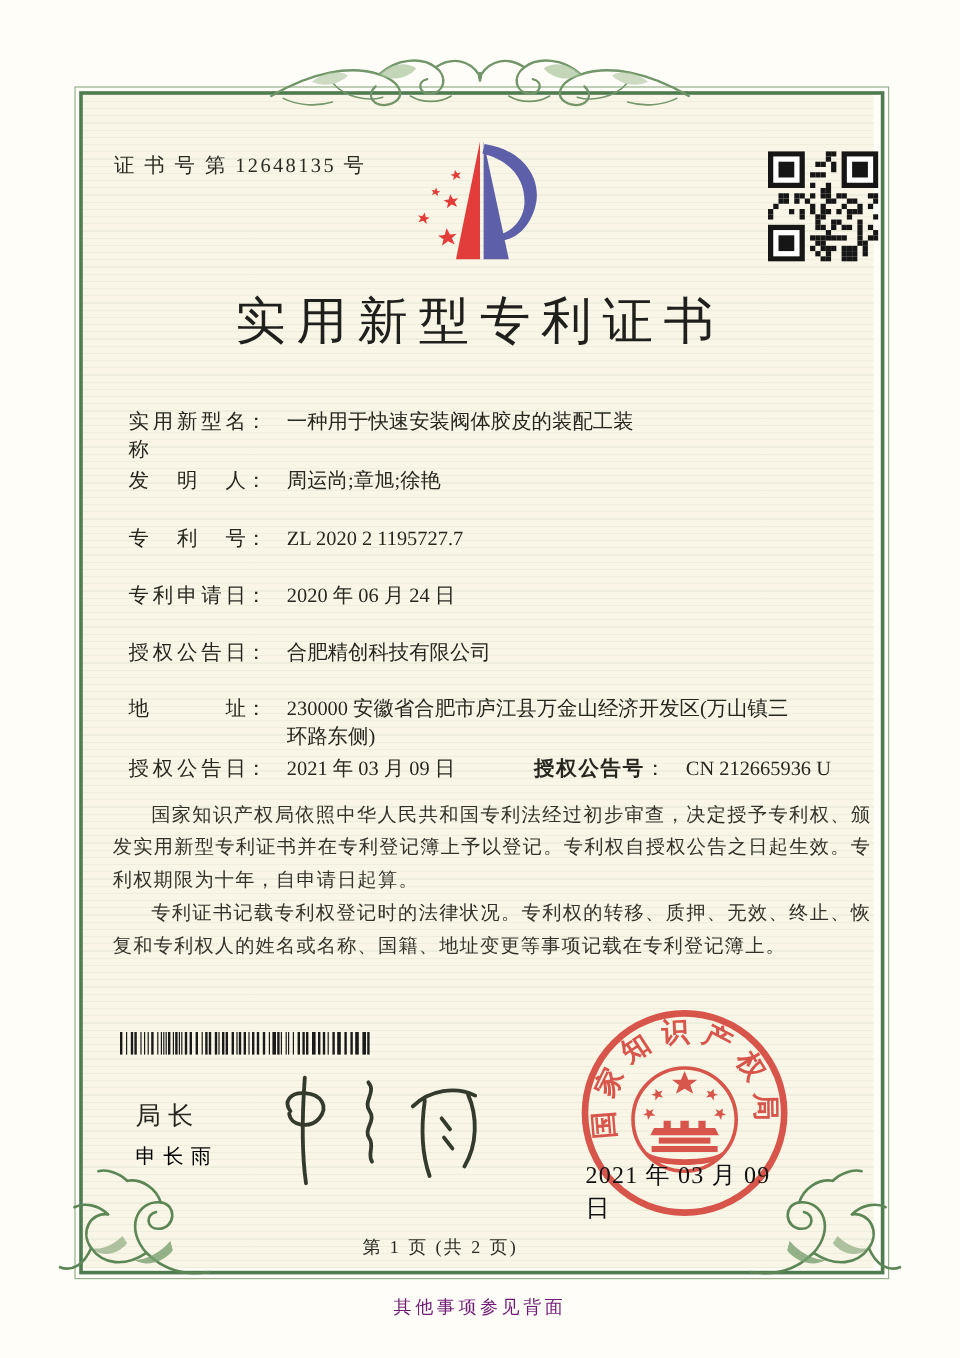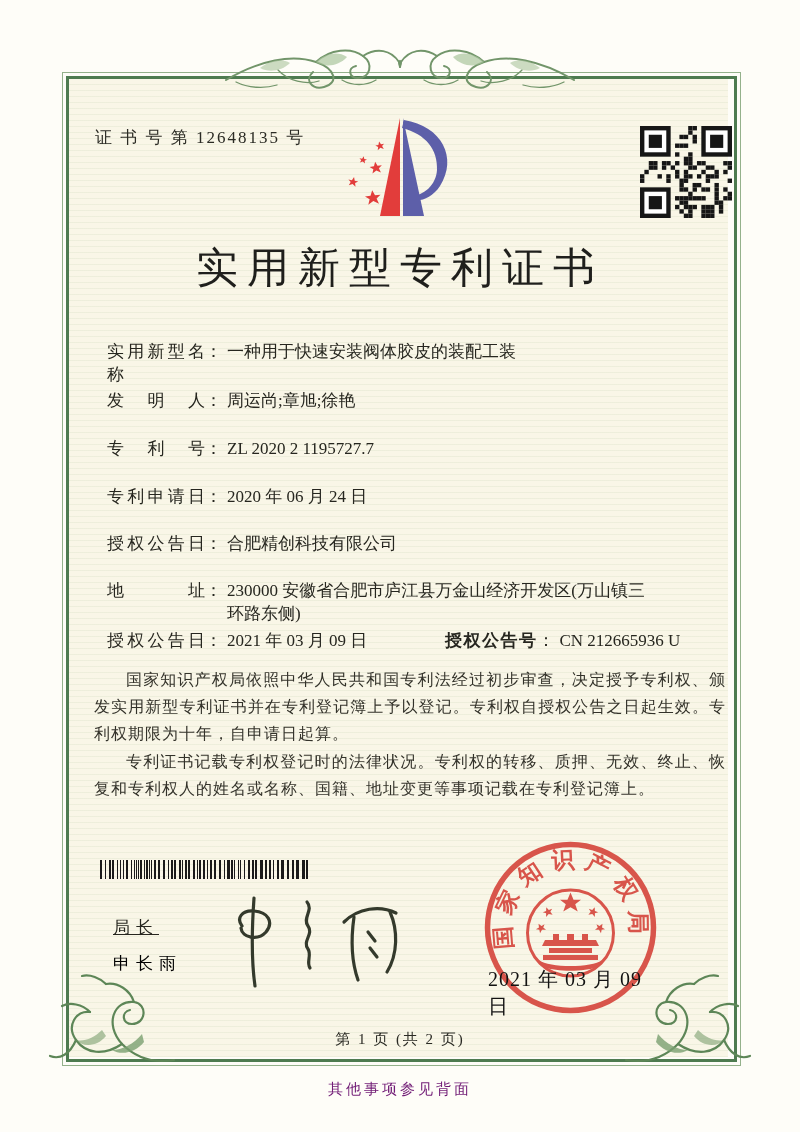--- a/index.html
+++ b/index.html
@@ -12,31 +12,31 @@
     background-color:#f9f6e7;
     background-image:repeating-linear-gradient(0deg, rgba(166,190,150,0.14) 0px, rgba(166,190,150,0.14) 1px, transparent 1px, transparent 6px);}
   .frame-outer{position:absolute;left:62px;top:72px;width:677px;height:992px;border:1px solid #94b18b;}
   .frame-inner{position:absolute;left:66px;top:76px;width:665px;height:980px;border:3px solid #4e7b50;}
   .cert-no{position:absolute;left:95px;top:126px;font-size:17px;letter-spacing:2px;color:#2b2b24;text-align:center;}
   .title{position:absolute;left:0;top:240px;width:800px;text-align:center;
          font-size:42px;font-weight:400;letter-spacing:9px;color:#1f1f1c;}
   .frow{position:absolute;left:95px;width:640px;font-size:17px;line-height:1.35;color:#26261f;}
   .flabel{display:inline-block;width:98px;text-align:justify;text-align-last:justify;vertical-align:top;margin-left:12px;}
   .fcolon{vertical-align:top;}
-  .fvalue{margin-left:5px;vertical-align:top;font-family:Liberation Serif, serif;}
+  .fvalue{margin-left:17px;vertical-align:top;font-family:Liberation Serif, serif;}
   .fvalue.addr{display:inline-block;width:424px;}
   .pair2{position:absolute;left:350px;top:0;}
   .pair2 .flabel2{letter-spacing:1.5px;font-weight:bold;}
   .paras{position:absolute;left:94px;top:666px;width:632px;font-size:16px;line-height:1.7;
          letter-spacing:1px;color:#33322a;text-align:justify;}
   .paras p{margin:0;text-indent:2em;}
-  .director-title{position:absolute;left:113px;top:916px;font-size:17px;letter-spacing:6px;color:#26261f;text-decoration:underline;}
+  .director-title{position:absolute;left:113px;top:916px;font-size:21px;letter-spacing:6px;color:#26261f;}
   .director-name{position:absolute;left:113px;top:952px;font-size:17px;letter-spacing:6px;color:#000000;}
   .seal-date{position:absolute;left:488px;top:966px;width:160px;font-size:20px;letter-spacing:1px;color:#121212;}
-  .page-num{position:absolute;left:0;top:1030px;width:800px;text-align:center;font-size:15px;letter-spacing:2px;color:#2a2a24;}
+  .page-num{position:absolute;left:0;top:1030px;width:734px;text-align:center;font-size:15px;letter-spacing:2px;color:#2a2a24;}
   .back-note{position:absolute;left:0;top:1080px;width:800px;text-align:center;font-size:15px;letter-spacing:3px;color:#701a75;}
   svg{display:block;}
 </style>
 </head>
 <body>
 
 <div class="page">
 
   <div class="paper-bg"></div>
   <div class="frame-outer"></div>

